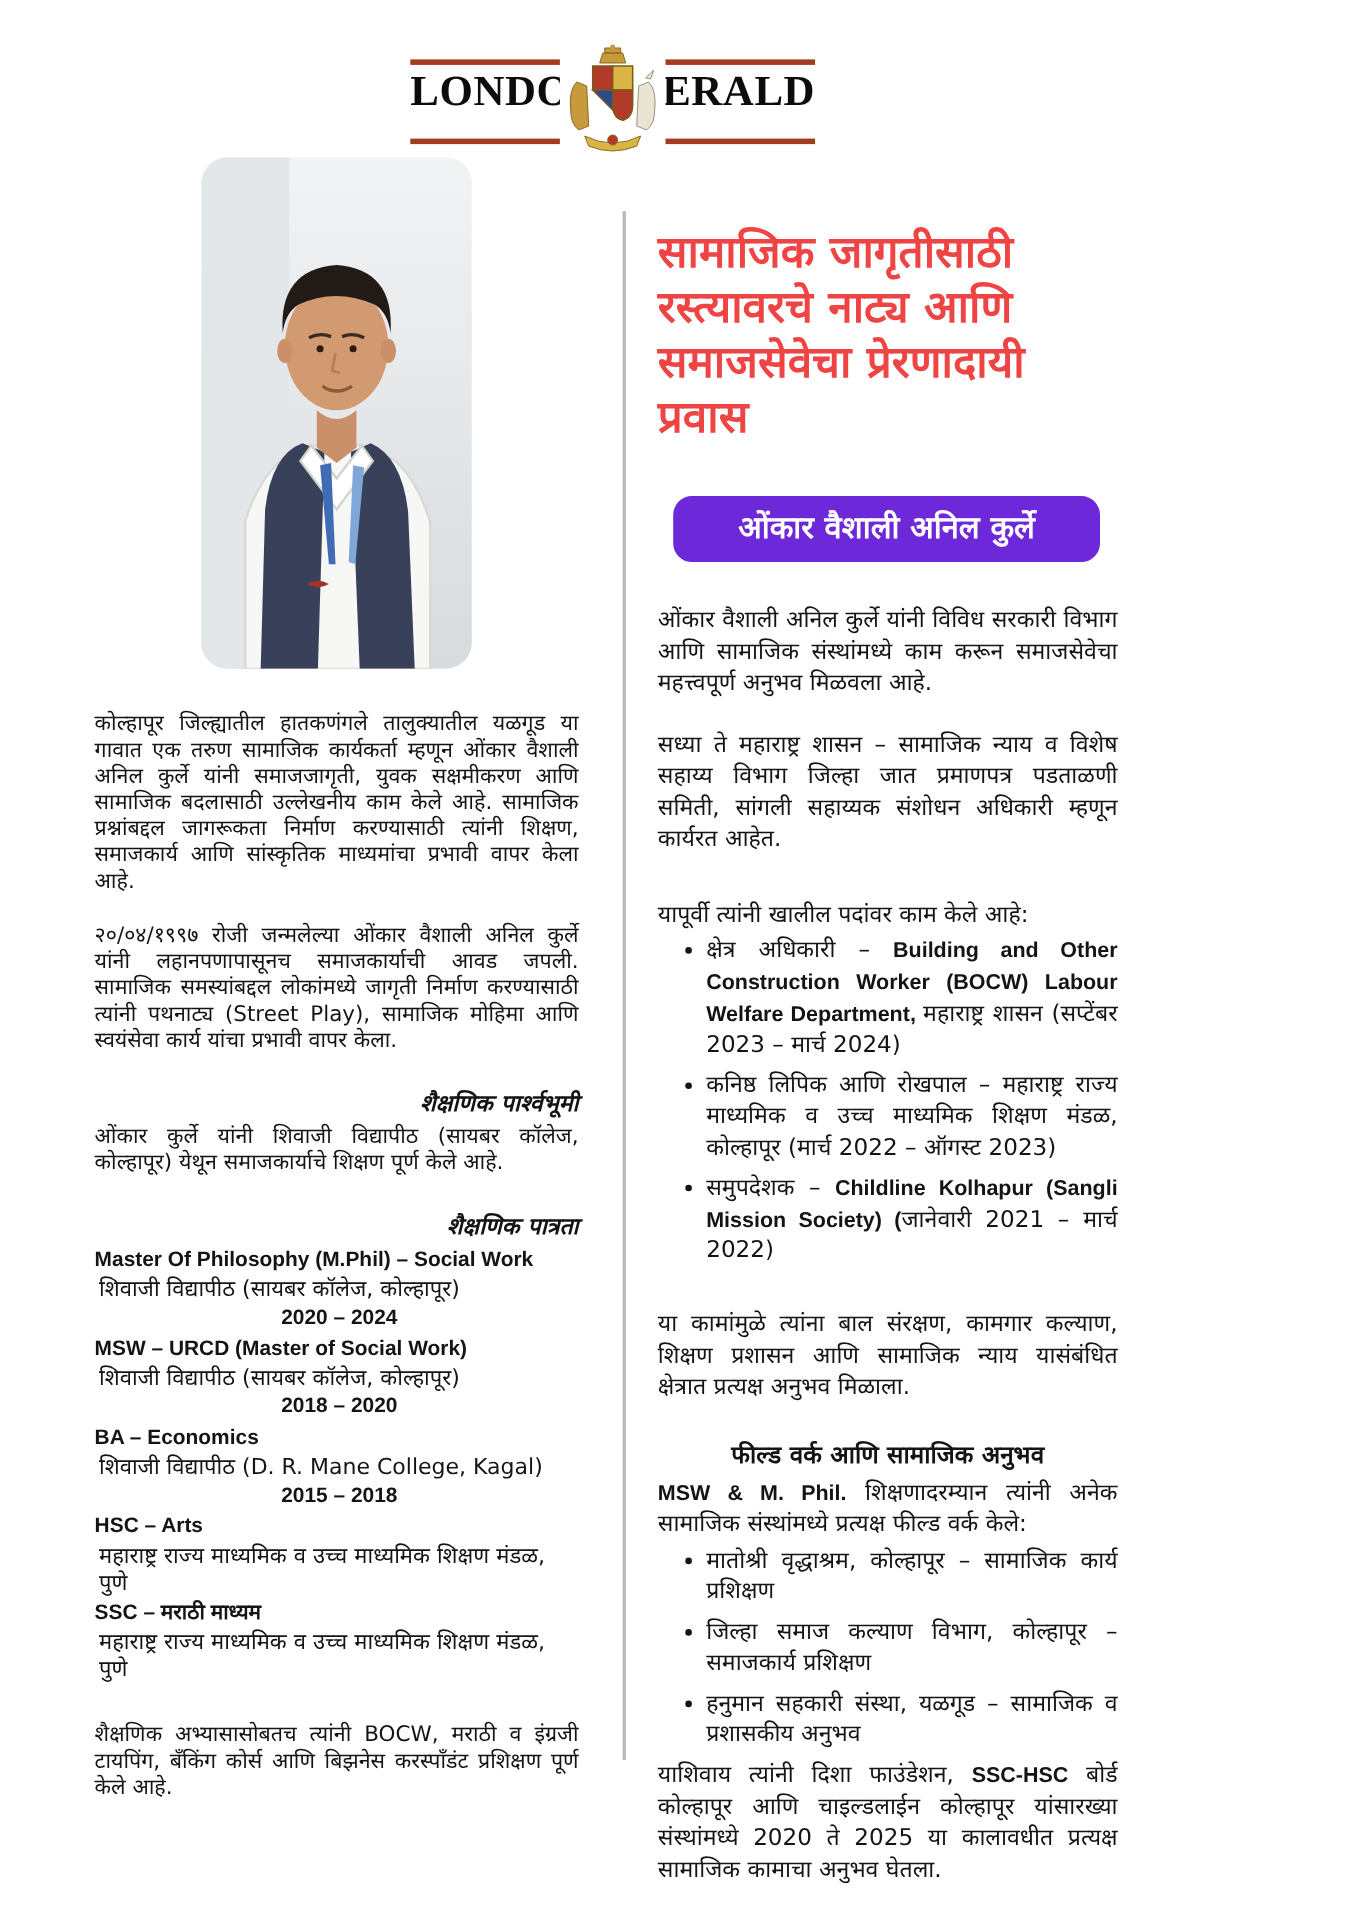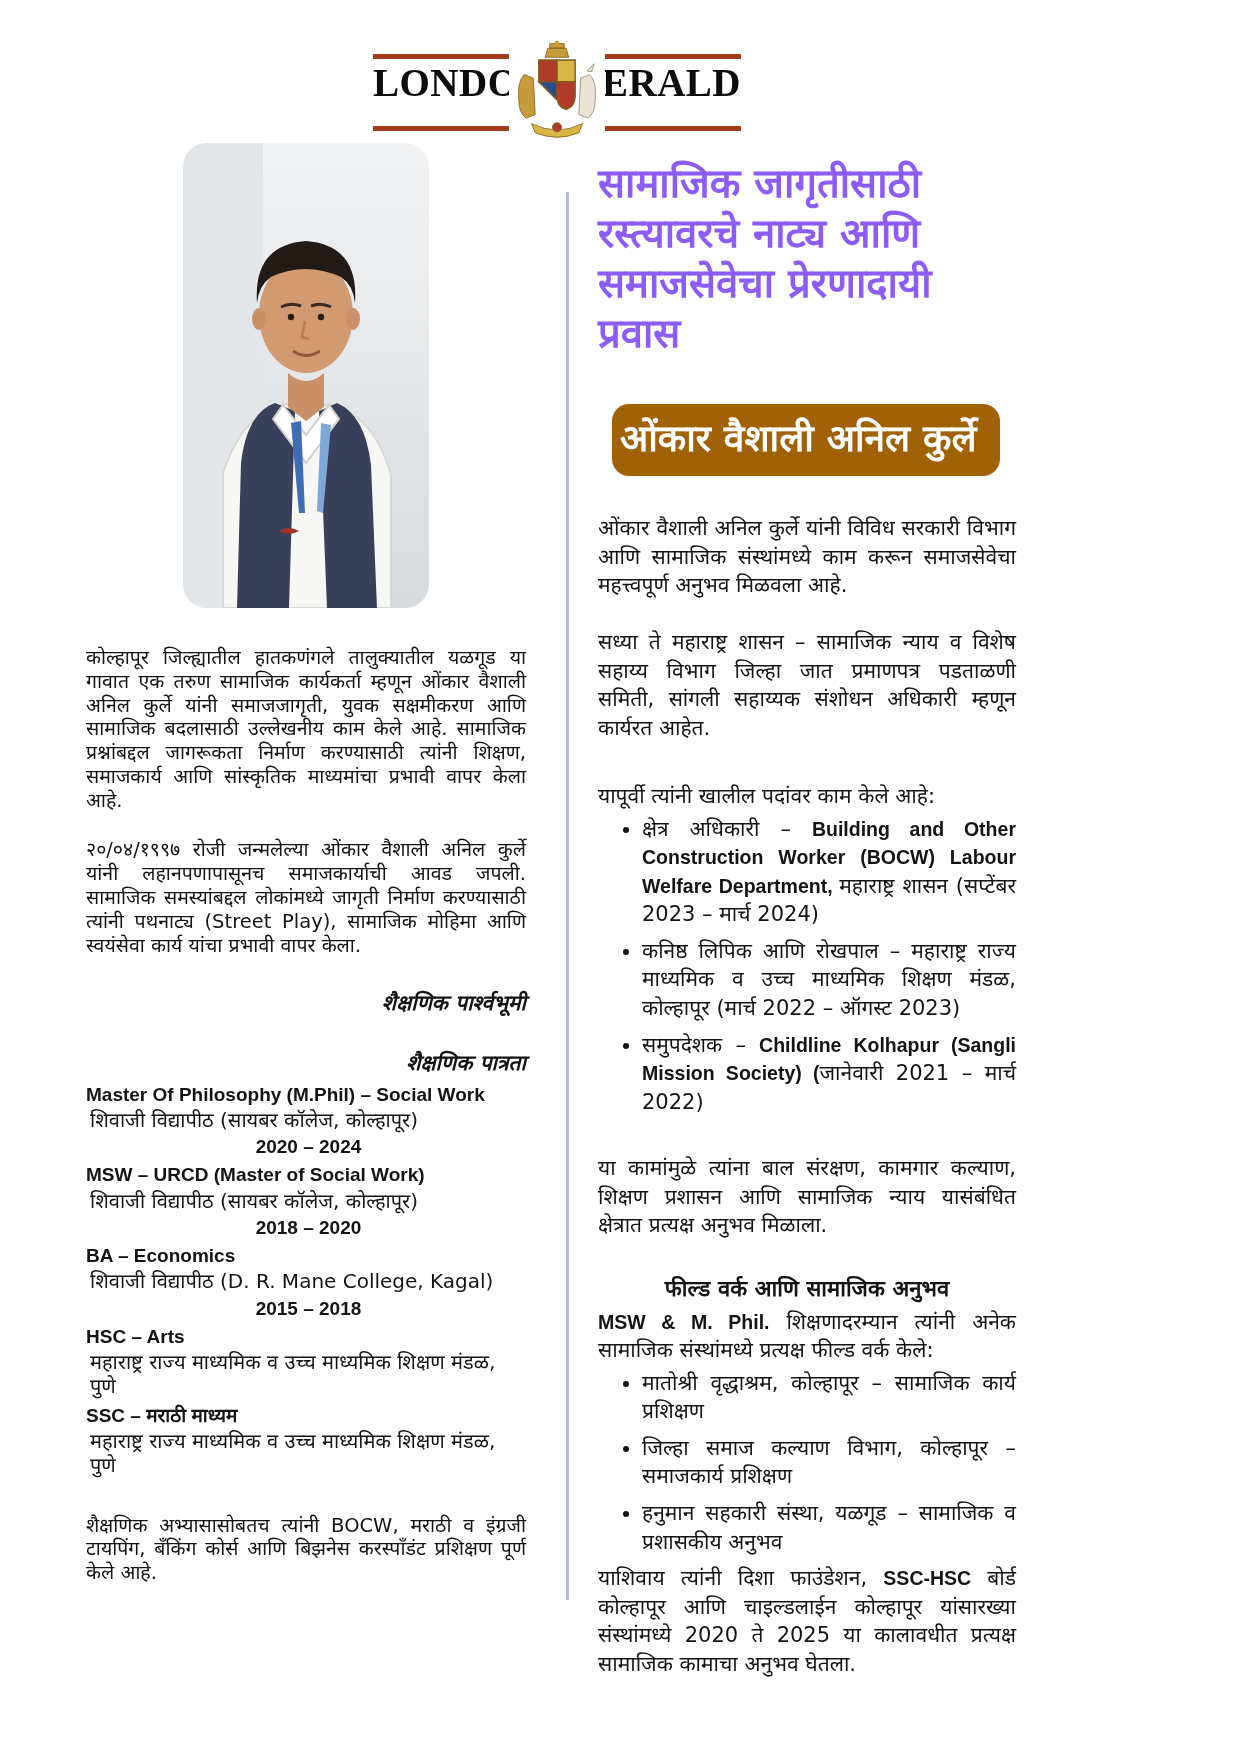--- a/index.html
+++ b/index.html
@@ -31,23 +31,23 @@
   .section-heading{font-weight:700;text-align:right;font-size:21px;margin:34px 0 4px 0;font-style:italic;}
   .edu-list{margin-top:6px;}
   .edu-title{font-family:"Liberation Sans","DejaVu Sans",sans-serif;font-weight:700;
              font-size:19px;text-align:left;margin-top:5px;}
   .edu-inst{font-size:20px;text-align:left;padding-left:4px;margin-top:2px;}
   .edu-years{font-family:"Liberation Sans","DejaVu Sans",sans-serif;font-weight:700;
              font-size:19px;text-align:center;padding-left:5px;margin-top:3px;}
   .closing-left{margin-top:36px;}
 
   
-  .headline{font-weight:700;font-size:40px;line-height:1.25;color:#8b5cf6;text-align:left;}
-  .name-badge{margin:46px 0 0 14px;width:372px;background:#a16207;color:#ffffff;
-              border-radius:17px;font-weight:700;font-size:37px;
+  .headline{font-weight:700;font-size:40px;line-height:1.25;color:#ef4444;text-align:left;margin-top:47px;}
+  .name-badge{margin:46px 0 0 14px;width:372px;background:#6d28d9;color:#ffffff;
+              border-radius:17px;text-align:center;font-weight:700;font-size:28px;
               padding:10px 8px 12px 8px;}
   .r-para{margin:38px 0 0 0;}
   .r-para.tight{margin-top:28px;}
   .positions-intro{margin:40px 0 2px 0;}
   ul.blist{margin:4px 0 0 0;padding:0 0 0 44px;list-style:disc;}
   ul.blist li{margin:0 0 8px 0;}
   .b{font-weight:400;margin-top:20px;}
   .en{font-family:"Liberation Sans","DejaVu Sans",sans-serif;font-weight:700;font-size:.93em;}
   .center-heading{font-weight:700;text-align:center;font-size:22px;margin:34px 0 4px 0;}
   .fw-intro{margin:2px 0 2px 0;}
@@ -134,20 +134,21 @@
         <path d="M110 208 q13 9 27 0" stroke="#8d5a3c" stroke-width="3" fill="none"></path>
 
         <path d="M96 388 q10 -6 20 0 q-10 6 -20 0" fill="#a33326"></path>
       </g>
     </svg>
 
     <p class="para">कोल्हापूर जिल्ह्यातील हातकणंगले तालुक्यातील यळगूड या गावात एक तरुण सामाजिक कार्यकर्ता म्हणून ओंकार वैशाली अनिल कुर्ले यांनी समाजजागृती, युवक सक्षमीकरण आणि सामाजिक बदलासाठी उल्लेखनीय काम केले आहे. सामाजिक प्रश्नांबद्दल जागरूकता निर्माण करण्यासाठी त्यांनी शिक्षण, समाजकार्य आणि सांस्कृतिक माध्यमांचा प्रभावी वापर केला आहे.</p>
     <p class="para">२०/०४/१९९७ रोजी जन्मलेल्या ओंकार वैशाली अनिल कुर्ले यांनी लहानपणापासूनच समाजकार्याची आवड जपली. सामाजिक समस्यांबद्दल लोकांमध्ये जागृती निर्माण करण्यासाठी त्यांनी पथनाट्य (Street Play), सामाजिक मोहिमा आणि स्वयंसेवा कार्य यांचा प्रभावी वापर केला.</p>
 
     <div class="section-heading">शैक्षणिक पार्श्वभूमी</div>
+    <p class="para">ओंकार कुर्ले यांनी शिवाजी विद्यापीठ (सायबर कॉलेज, कोल्हापूर) येथून समाजकार्याचे शिक्षण पूर्ण केले आहे.</p>
 
     <div class="section-heading">शैक्षणिक पात्रता</div>
 
     <div class="edu-list">
       <div>
         <div class="edu-title">Master Of Philosophy (M.Phil) – Social Work</div>
         <div class="edu-inst">शिवाजी विद्यापीठ (सायबर कॉलेज, कोल्हापूर)</div>
         <div class="edu-years">2020 – 2024</div>
       </div>
       <div>

